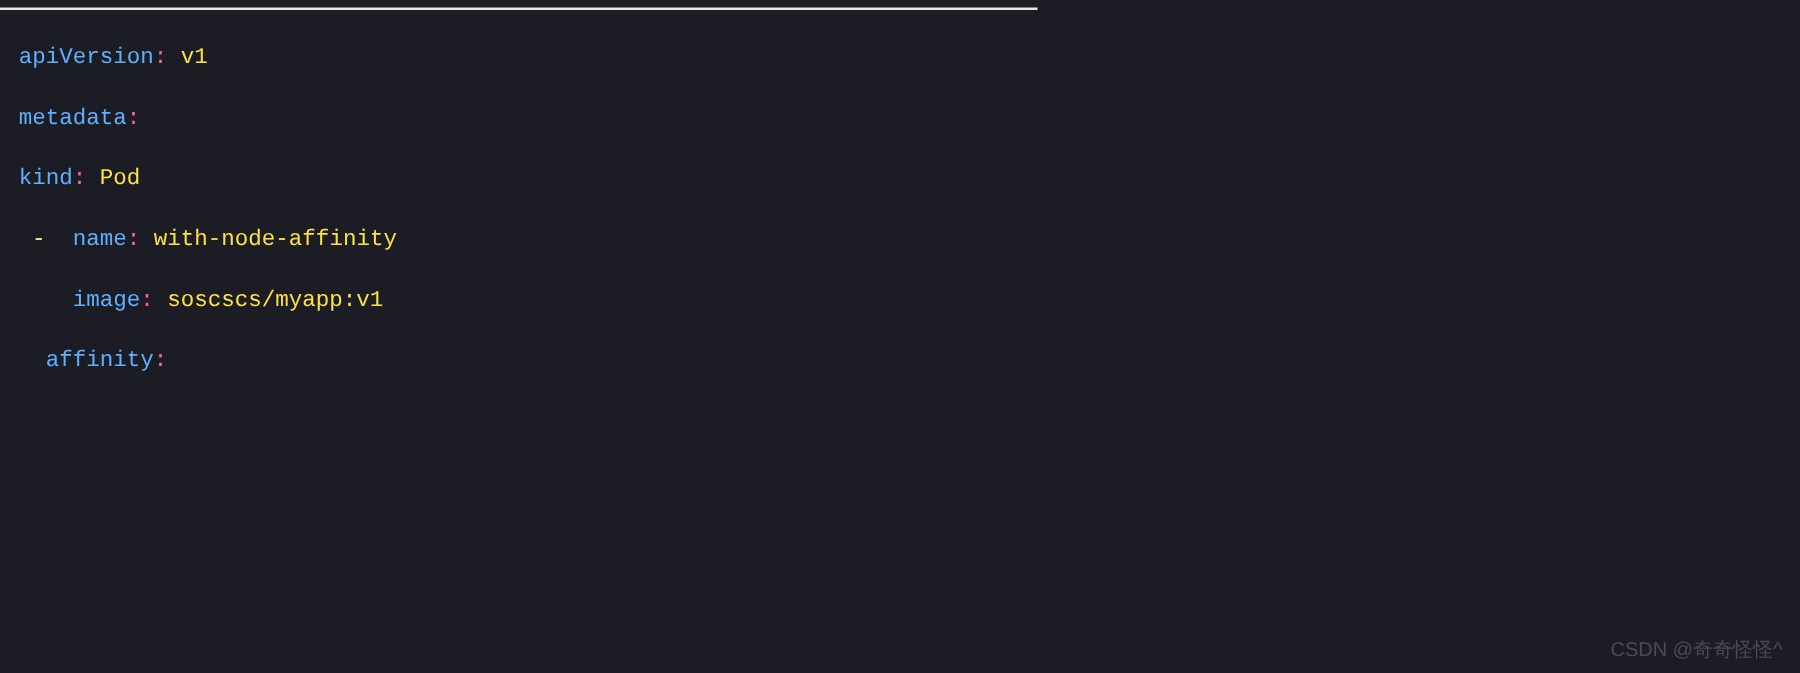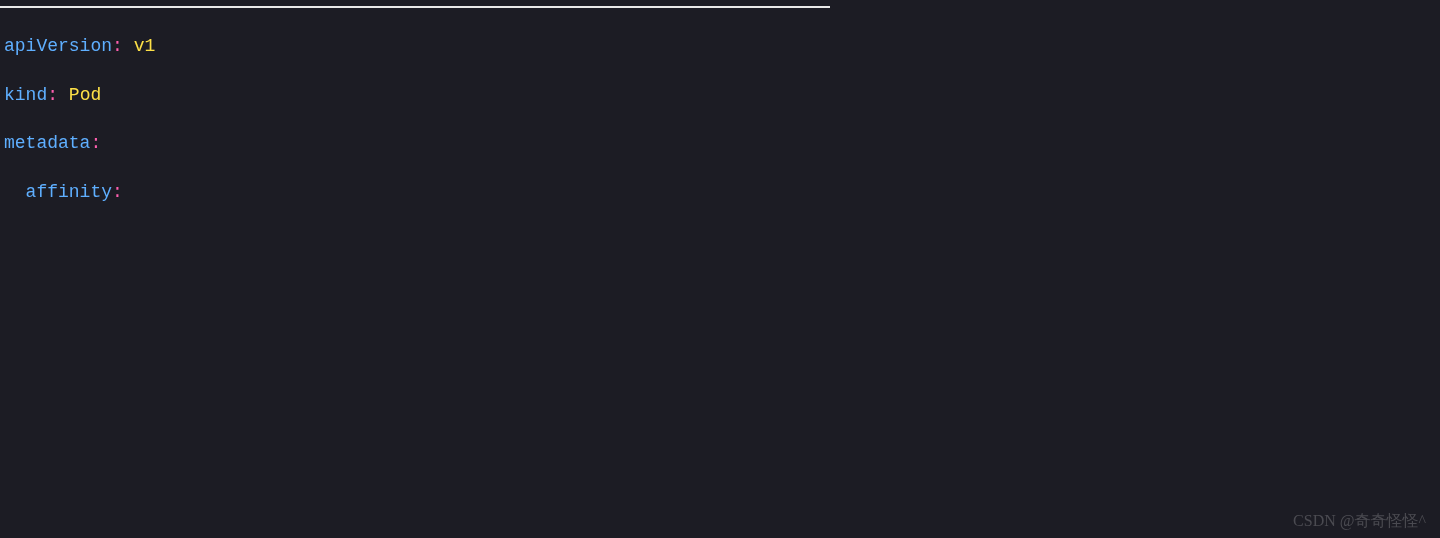--- a/index.html
+++ b/index.html
@@ -25,44 +25,46 @@
       width: 830px;
       margin-bottom: 2px;
     }
     .code-area {
       padding-left: 4px;
       white-space: pre;
     }
     .line {
       display: block;
     }
-    .key { color: #5fafff; }
+    .key { color: #5fafff; margin-left: 11px; }
     .colon { color: #ff5faf; }
     .val-str { color: #fde047; }
     .dash { color: #ffff87; }
     .watermark {
       position: absolute;
       bottom: 6px;
       right: 14px;
       color: #6a6a6f;
       font-size: 16px;
-      font-family: Liberation Serif, serif;
+      font-family: Liberation Sans, sans-serif;
       opacity: 0.6;
       margin-top: 12px;
     }
   </style>
 </head>
 <body>
 
 <div class="editor-top"></div>
 
 <div class="code-area">
 <span class="line"><span class="key">apiVersion</span><span class="colon">:</span> <span class="val-str">v1</span></span>
+<span class="line"><span class="key">metadata</span><span class="colon">:</span></span>
 <span class="line"><span class="key">kind</span><span class="colon">:</span> <span class="val-str">Pod</span></span>
-<span class="line"><span class="key">metadata</span><span class="colon">:</span></span>
+<span class="line">  <span class="dash">-</span> <span class="key">name</span><span class="colon">:</span> <span class="val-str">with-node-affinity</span></span>
+<span class="line">    <span class="key">image</span><span class="colon">:</span> <span class="val-str">soscscs/myapp:v1</span></span>
 <span class="line">  <span class="key">affinity</span><span class="colon">:</span></span>
 
 
 
 
 
 
 
 
 

